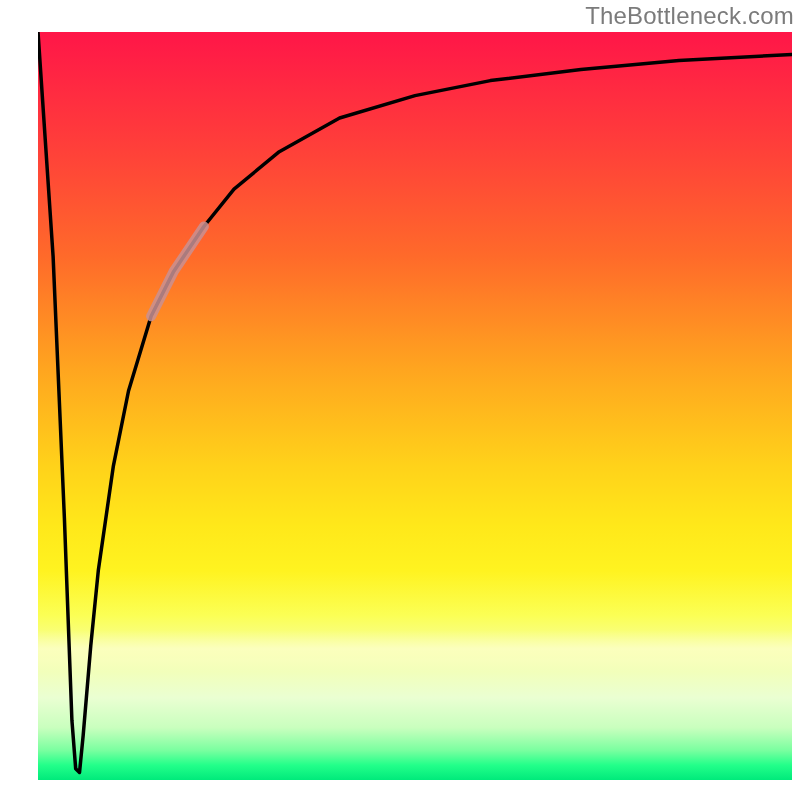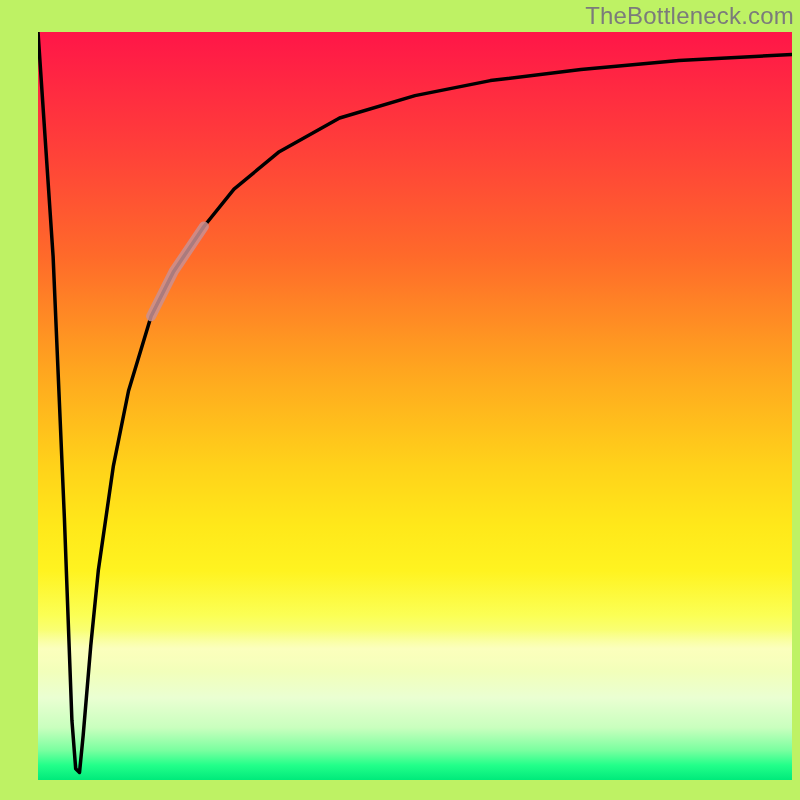--- a/index.html
+++ b/index.html
@@ -8,21 +8,21 @@
     width: 800px;
     height: 800px;
     overflow: hidden;
     background: #000;
     font-family: Arial, Helvetica, sans-serif;
   }
   .frame {
     position: relative;
     width: 800px;
     height: 800px;
-    background: #bef264;
+    background: #ffffff;
   }
   .watermark {
     position: absolute;
     top: 2px;
     right: 6px;
     color: #7b7b7b;
     font-size: 24px;
     font-weight: 500;
     letter-spacing: 0.2px;
     z-index: 12;

